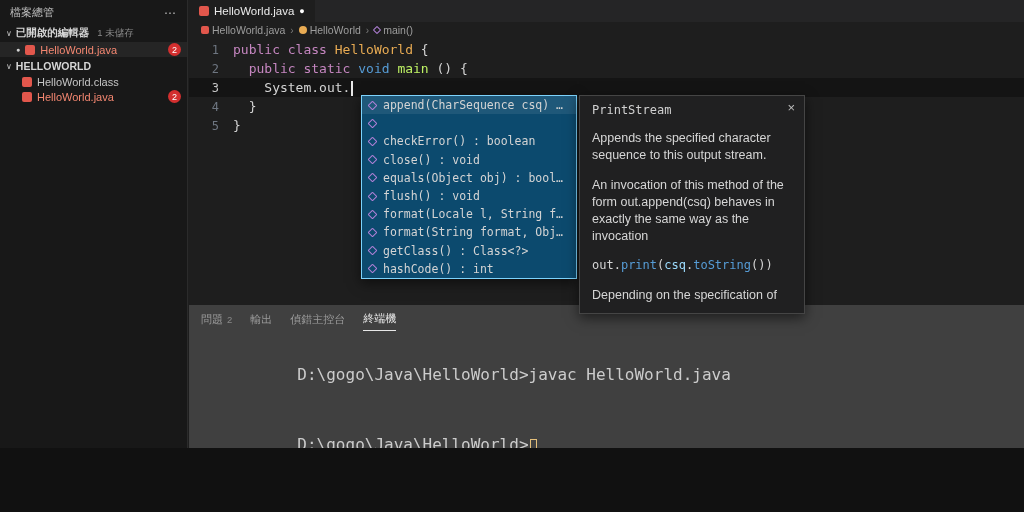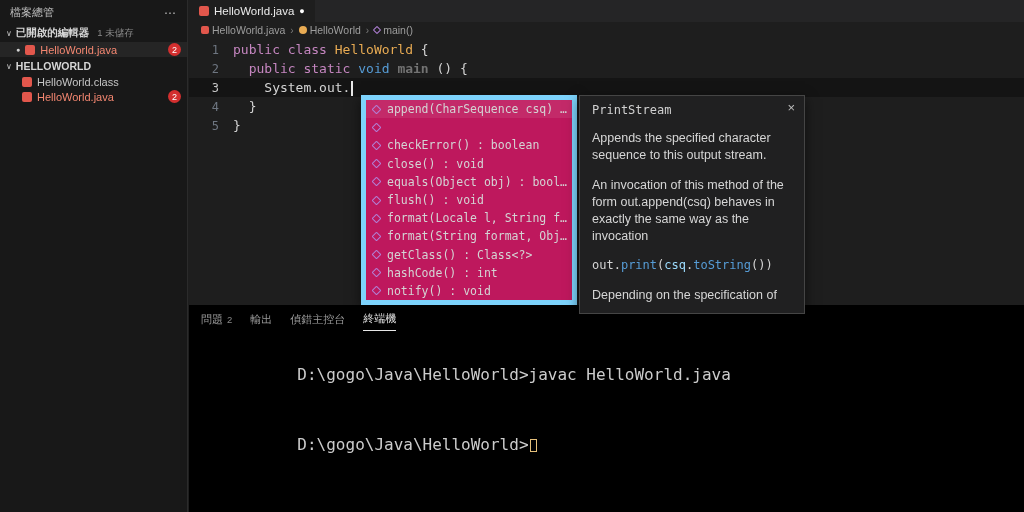--- a/index.html
+++ b/index.html
@@ -1,18 +1,18 @@
 <!DOCTYPE html>
 <html><head>
 <meta charset="utf-8">
 <style>
   * { margin:0; padding:0; box-sizing:border-box; }
   html,body { background:#111; }
   .app {
-    position:relative; width:1024px; height:512px; overflow:hidden;
+    position:relative; width:1024px; height:448px; overflow:hidden;
     background:#1e1e1e; font-family:"Liberation Sans",sans-serif;
     color:#cccccc; -webkit-font-smoothing:antialiased;
   }
   
   .sidebar { position:absolute; left:0; top:0; width:188px; height:512px;
     background:#181818; border-right:1px solid #2b2b2b; }
   .sb-title { display:flex; align-items:center; justify-content:space-between;
     padding:5px 10px 3px; font-size:11px; color:#bdbdbd; }
   .sb-more { color:#bdbdbd; cursor:pointer; font-size:12px; letter-spacing:1px; }
   .sb-head { display:flex; align-items:center; gap:4px; padding:3px 6px 2px;
@@ -44,43 +44,43 @@
   .bc-method { width:6px; height:6px; border:1.3px solid #b180d7; transform:rotate(45deg); border-radius:1px; }
   
   .code { padding-top:2px; }
   .code-line { display:flex; align-items:center; height:19px; white-space:pre;
     font-family:"DejaVu Sans Mono",monospace; font-size:13px; }
   .code-line.active { background:#141414; }
   .line-num { width:44px; flex:none; text-align:right; padding-right:14px;
     color:#6e7681; font-size:12px; }
   .code-line.active .line-num { color:#c6c6c6; }
   .tk-kw { color:#c586c0; } .tk-cls { color:#e8ab53; } .tk-type { color:#569cd6; }
-  .tk-fn { color:#737373;font-weight:bold; } .tk-fg { color:#d4d4d4; } .tk-lblue { color:#9cdcfe; }
+  .tk-fn { color:#bef264; } .tk-fg { color:#d4d4d4; } .tk-lblue { color:#9cdcfe; }
   .cursor { display:inline-block; width:1.5px; height:15px; background:#e8e8e8;
     vertical-align:middle; margin-left:1px; }
   
   .suggest { position:absolute; left:172px; top:95px; width:216px; z-index:5;
-    background:#be185d; border:5px solid #7dd3fc; box-shadow:0 4px 12px rgba(0,0,0,.55); }
+    background:#0c4a6e; border:1px solid #7dd3fc; box-shadow:0 4px 12px rgba(0,0,0,.55); }
   .s-row { display:flex; align-items:center; height:18.2px; padding:0 4px; gap:3px;
     font-family:"DejaVu Sans Mono",monospace; font-size:11.5px; color:#d4d4d4; cursor:pointer; }
   .s-row.selected { background:rgba(255,255,255,.08); }
   .m-icon { width:7px; height:7px; border:1.4px solid #b180d7; transform:rotate(45deg);
     border-radius:1px; flex:none; margin:0 4px 0 3px; }
   .s-label { white-space:pre; overflow:hidden; }
   
   .docs { position:absolute; left:390px; top:95px; width:226px; height:219px; z-index:6;
     background:#202021; border:1px solid #454545; padding:7px 12px; overflow:hidden;
     box-shadow:0 4px 12px rgba(0,0,0,.55); }
   .doc-title { font-family:"DejaVu Sans Mono",monospace; font-size:12px; color:#d0d0d0;
     margin-bottom:13px; }
   .doc-close { position:absolute; top:4px; right:9px; color:#bbbbbb; font-size:13px; cursor:pointer; }
   .docs p { font-size:12.5px; line-height:17px; color:#d6d6d6; margin-bottom:13px; }
   .doc-code { font-family:"DejaVu Sans Mono",monospace; font-size:12px; margin-bottom:15px; white-space:pre; }
   
-  .panel { position:absolute; left:0; right:0; top:305px; bottom:0; background:#000000; }
+  .panel { position:absolute; left:0; right:0; top:305px; bottom:0; background:#404040; }
   .panel-tabs { display:flex; gap:18px; padding:6px 0 0 12px; font-size:11px; color:#9a9a9a; }
   .p-tab { display:flex; gap:4px; align-items:center; padding-bottom:4px; cursor:pointer; }
   .p-tab.active { color:#e7e7e7; border-bottom:1px solid #e7e7e7;text-align:center; }
   .p-badge { color:#8a8a8a; font-size:9.5px; }
   .term { padding:15px 0 0 12px; font-family:"DejaVu Sans Mono",monospace;
     font-size:16px; color:#cccccc; }
   .term-line { margin-bottom:13px; white-space:pre; }
   .t-cursor { display:inline-block; width:7px; height:13px; border:1px solid #e5c07b;
     vertical-align:middle; margin-left:1px; }
 </style>
@@ -192,24 +192,20 @@
           <span class="s-label">format(String format, Obj…</span>
         </div>
         <div class="s-row">
           <span class="m-icon"></span>
           <span class="s-label">getClass() : Class&lt;?&gt;</span>
         </div>
         <div class="s-row">
           <span class="m-icon"></span>
           <span class="s-label">hashCode() : int</span>
         </div>
-        <div class="s-row">
-          <span class="m-icon"></span>
-          <span class="s-label">notify() : void</span>
-        </div>
       </div>
 
     <div class="docs">
       <span class="doc-close">×</span>
       <div class="doc-title">PrintStream</div>
       <p>Appends the specified character sequence to this output stream.</p>
       <p>An invocation of this method of the form out.append(csq) behaves in exactly the same way as the invocation</p>
       <div class="doc-code"><span class="tk-fg">out.</span><span class="tk-type">print</span><span class="tk-fg">(</span><span class="tk-lblue">csq</span><span class="tk-fg">.</span><span class="tk-type">toString</span><span class="tk-fg">())</span></div>
       <p>Depending on the specification of</p>
     </div>

